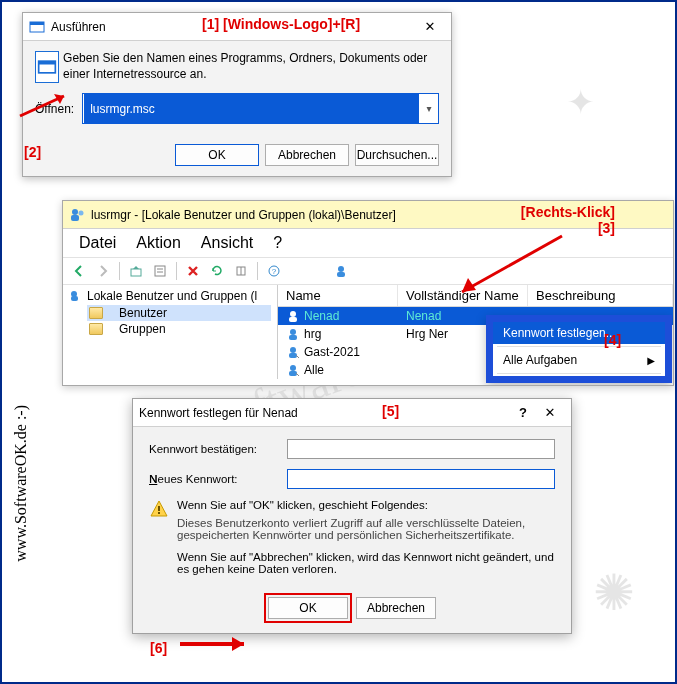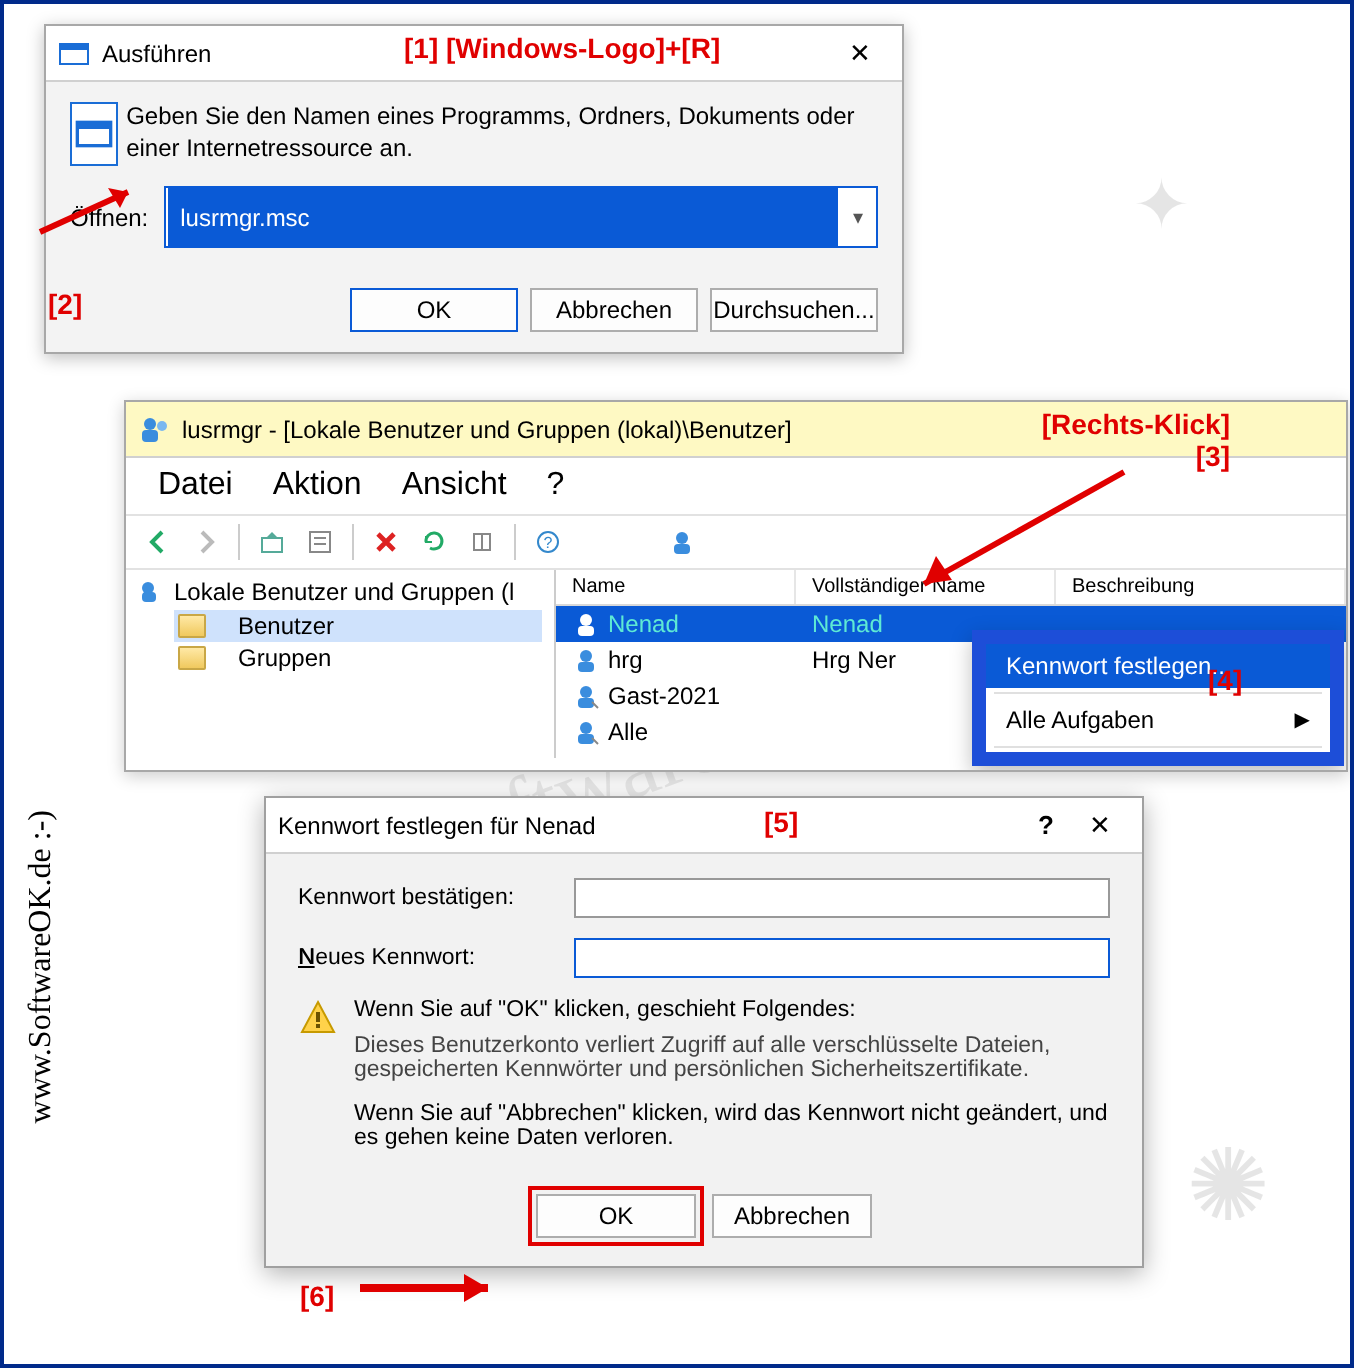--- a/index.html
+++ b/index.html
@@ -121,21 +121,21 @@
   .mmc-body { display:flex; height:calc(100% - 90px); }
   .tree {
     width:215px; border-right:1px solid #ccc; padding:4px 6px; font-size:12px;
   }
   .tree .root { display:flex; align-items:center; gap:4px; }
   .tree .kids { margin-left:18px; margin-top:2px; }
   .tree .node { display:flex; align-items:center; gap:16px; padding:1px 2px; }
   .tree .sel { background:#cfe2fc; }
   .folder-ic { width:14px; height:12px; background:linear-gradient(#ffe9a6,#f0c95e); border:1px solid #c9a746; border-radius:1px; }
   .listpane { flex:1; position:relative; }
-  .colhdr { display:flex; background:#fff; border-bottom:1px solid #d9d9d9; font-size:10px; }
+  .colhdr { display:flex; background:#fff; border-bottom:1px solid #d9d9d9; font-size:13px; }
   .colhdr .col { padding:3px 8px; border-right:1px solid #e6e6e6; }
   .c1 { width:120px; } .c2 { width:130px; } .c3 { flex:1; }
   .rows .row { display:flex; font-size:12px; align-items:center; }
   .rows .row .cell { padding:2px 8px; display:flex; align-items:center; gap:4px; }
   .rows .row .cell.c1 { width:120px; }
   .rows .row .cell.c2 { width:130px; }
   .rows .row.selected { background:#0a5ad6; color:#5eead4; }
   .user-ic { width:14px; height:14px; }
   .ctxmenu {
     position:absolute; left:208px; top:30px;

